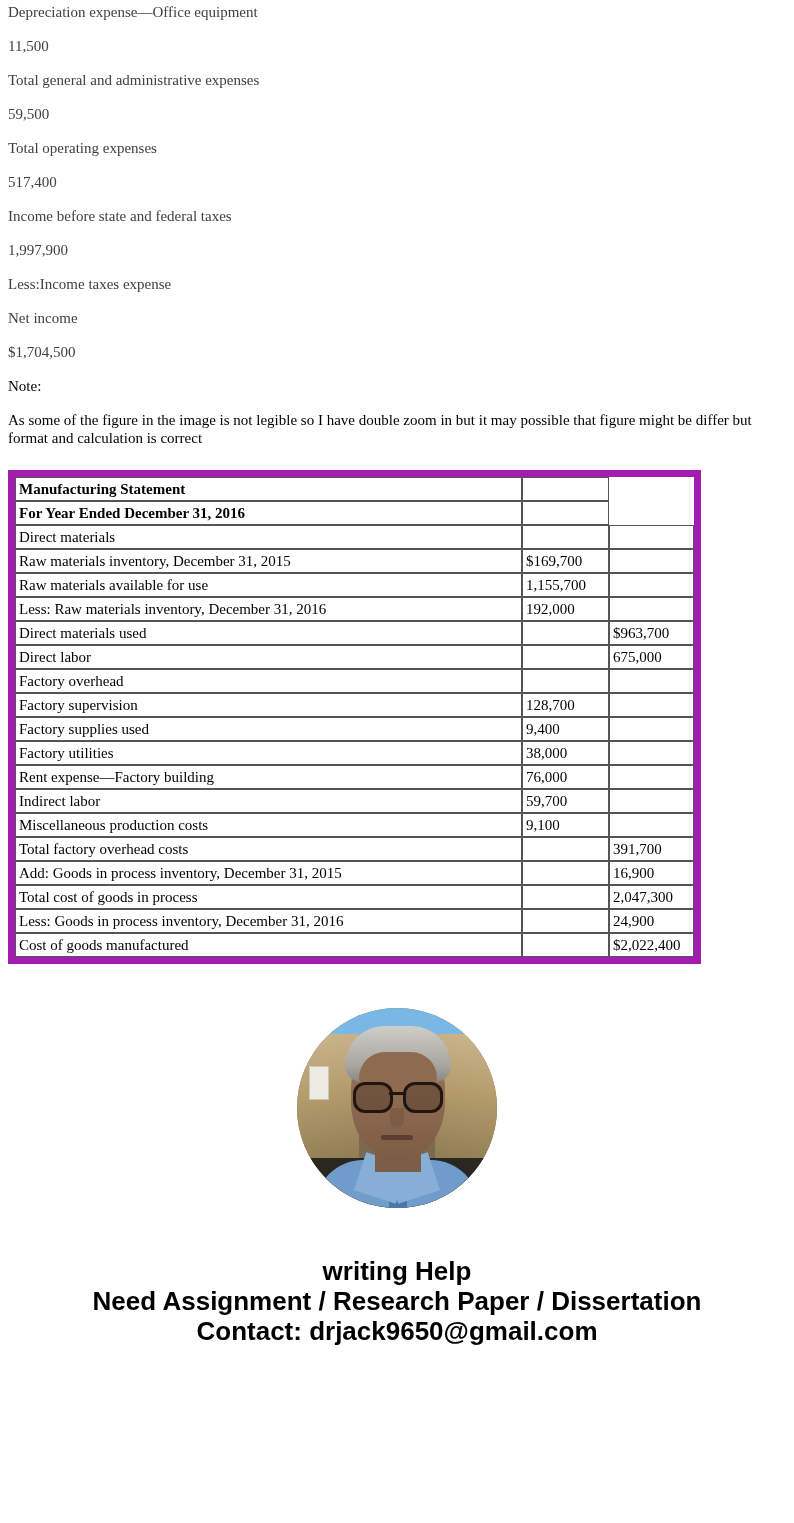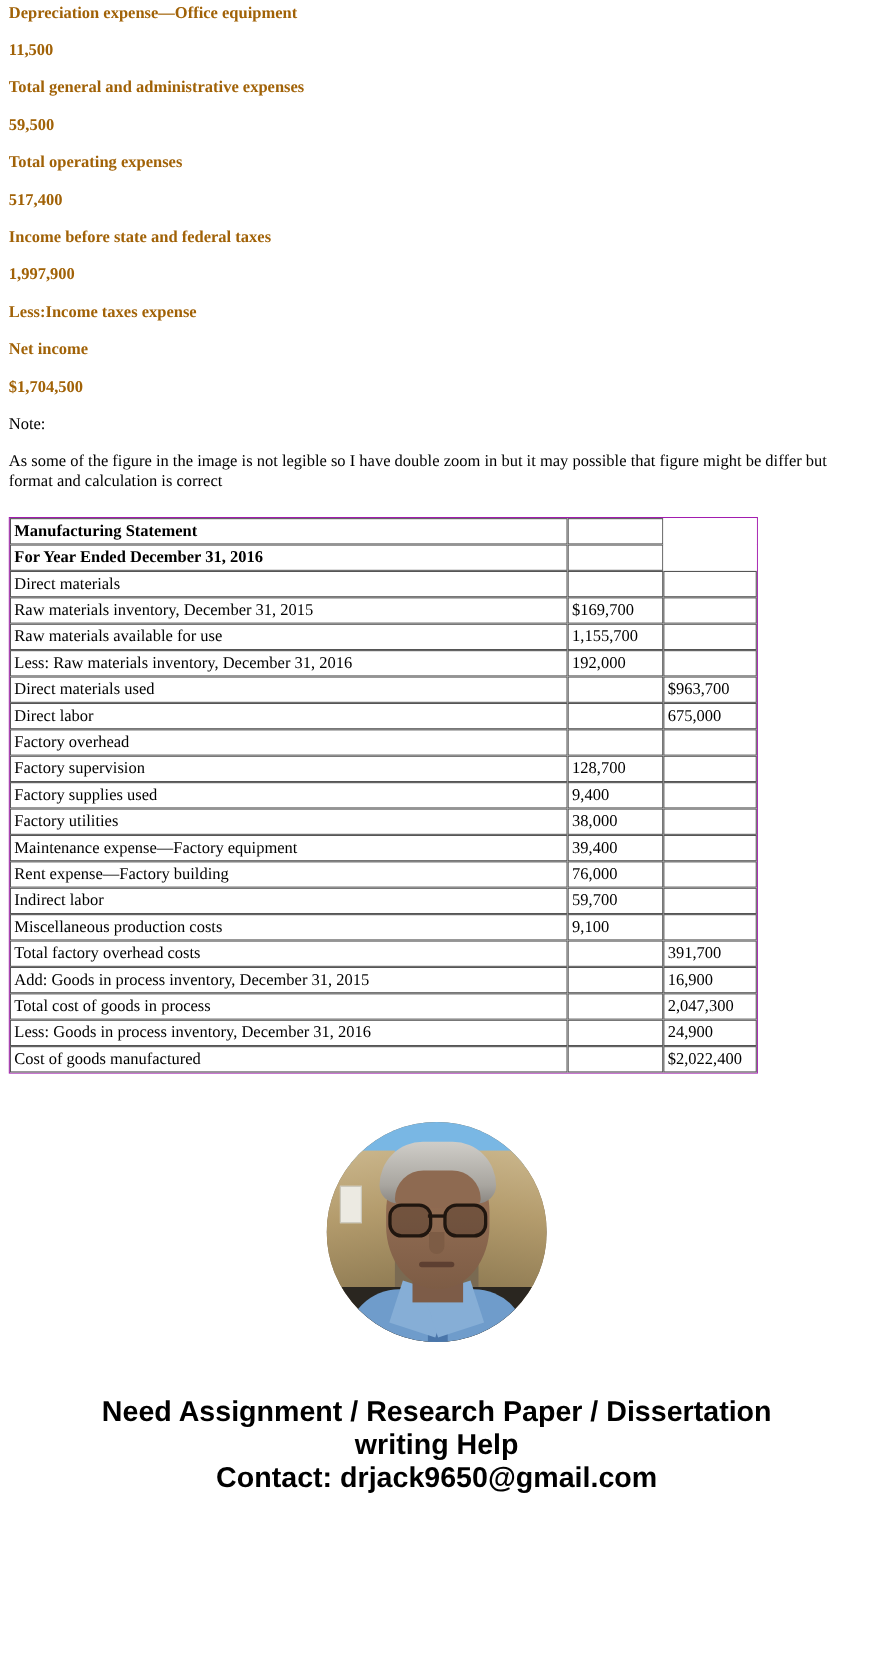--- a/index.html
+++ b/index.html
@@ -19,23 +19,22 @@
 
   
   .doc-flow {
     padding: 0 8px;
   }
   .doc-line {
     font-family: "Liberation Serif", "DejaVu Serif", serif;
     font-size: 15px;
     line-height: 18px;
     margin: 0 0 16px 0;
-    color: #a16207;
+    color: #404040;
     white-space: pre-wrap;
-    font-weight: bold;
   }
   .doc-line:first-child {
     padding-top: 3px;
   }
   .note-label {
     font-family: Liberation Serif, serif;
     font-size: 15px;
     line-height: 18px;
     margin: 0 0 16px 0;
   }
@@ -48,21 +47,21 @@
   }
 
   
   .stmt-wrap {
     padding: 0 8px;
     margin-top: 23px;
   }
   table.stmt {
     border-collapse: separate;
     border-spacing: 0;
-    border: 1px solid #a21caf;
+    border: 7px solid #a21caf;
     table-layout: fixed;
     width: 670px;
     background: #fff;
   }
   table.stmt td {
     border: 1px solid #555;
     font-family: "Liberation Serif", "DejaVu Serif", serif;
     font-size: 15px;
     line-height: 17px;
     height: 20px;
@@ -300,25 +299,20 @@
           <td class="c-tot"></td>
         </tr>
         <tr>
           <td class="c-label">Factory supplies used</td>
           <td class="c-sub">9,400</td>
           <td class="c-tot"></td>
         </tr>
         <tr>
           <td class="c-label">Factory utilities</td>
           <td class="c-sub">38,000</td>
-          <td class="c-tot"></td>
-        </tr>
-        <tr>
-          <td class="c-label">Maintenance expense—Factory equipment</td>
-          <td class="c-sub">39,400</td>
           <td class="c-tot"></td>
         </tr>
         <tr>
           <td class="c-label">Rent expense—Factory building</td>
           <td class="c-sub">76,000</td>
           <td class="c-tot"></td>
         </tr>
         <tr>
           <td class="c-label">Indirect labor</td>
           <td class="c-sub">59,700</td>
@@ -375,16 +369,16 @@
     <div class="av-forehead"></div>
     <div class="av-glassL"></div>
     <div class="av-glassR"></div>
     <div class="av-bridge"></div>
     <div class="av-nose"></div>
     <div class="av-mouth"></div>
   </div>
 </div>
 
 <div class="promo">
+  <div>writing Help</div>
   <div>Need Assignment / Research Paper / Dissertation</div>
-  <div>writing Help</div>
   <div>Contact: drjack9650@gmail.com</div>
 </div>
 
 </body></html>

